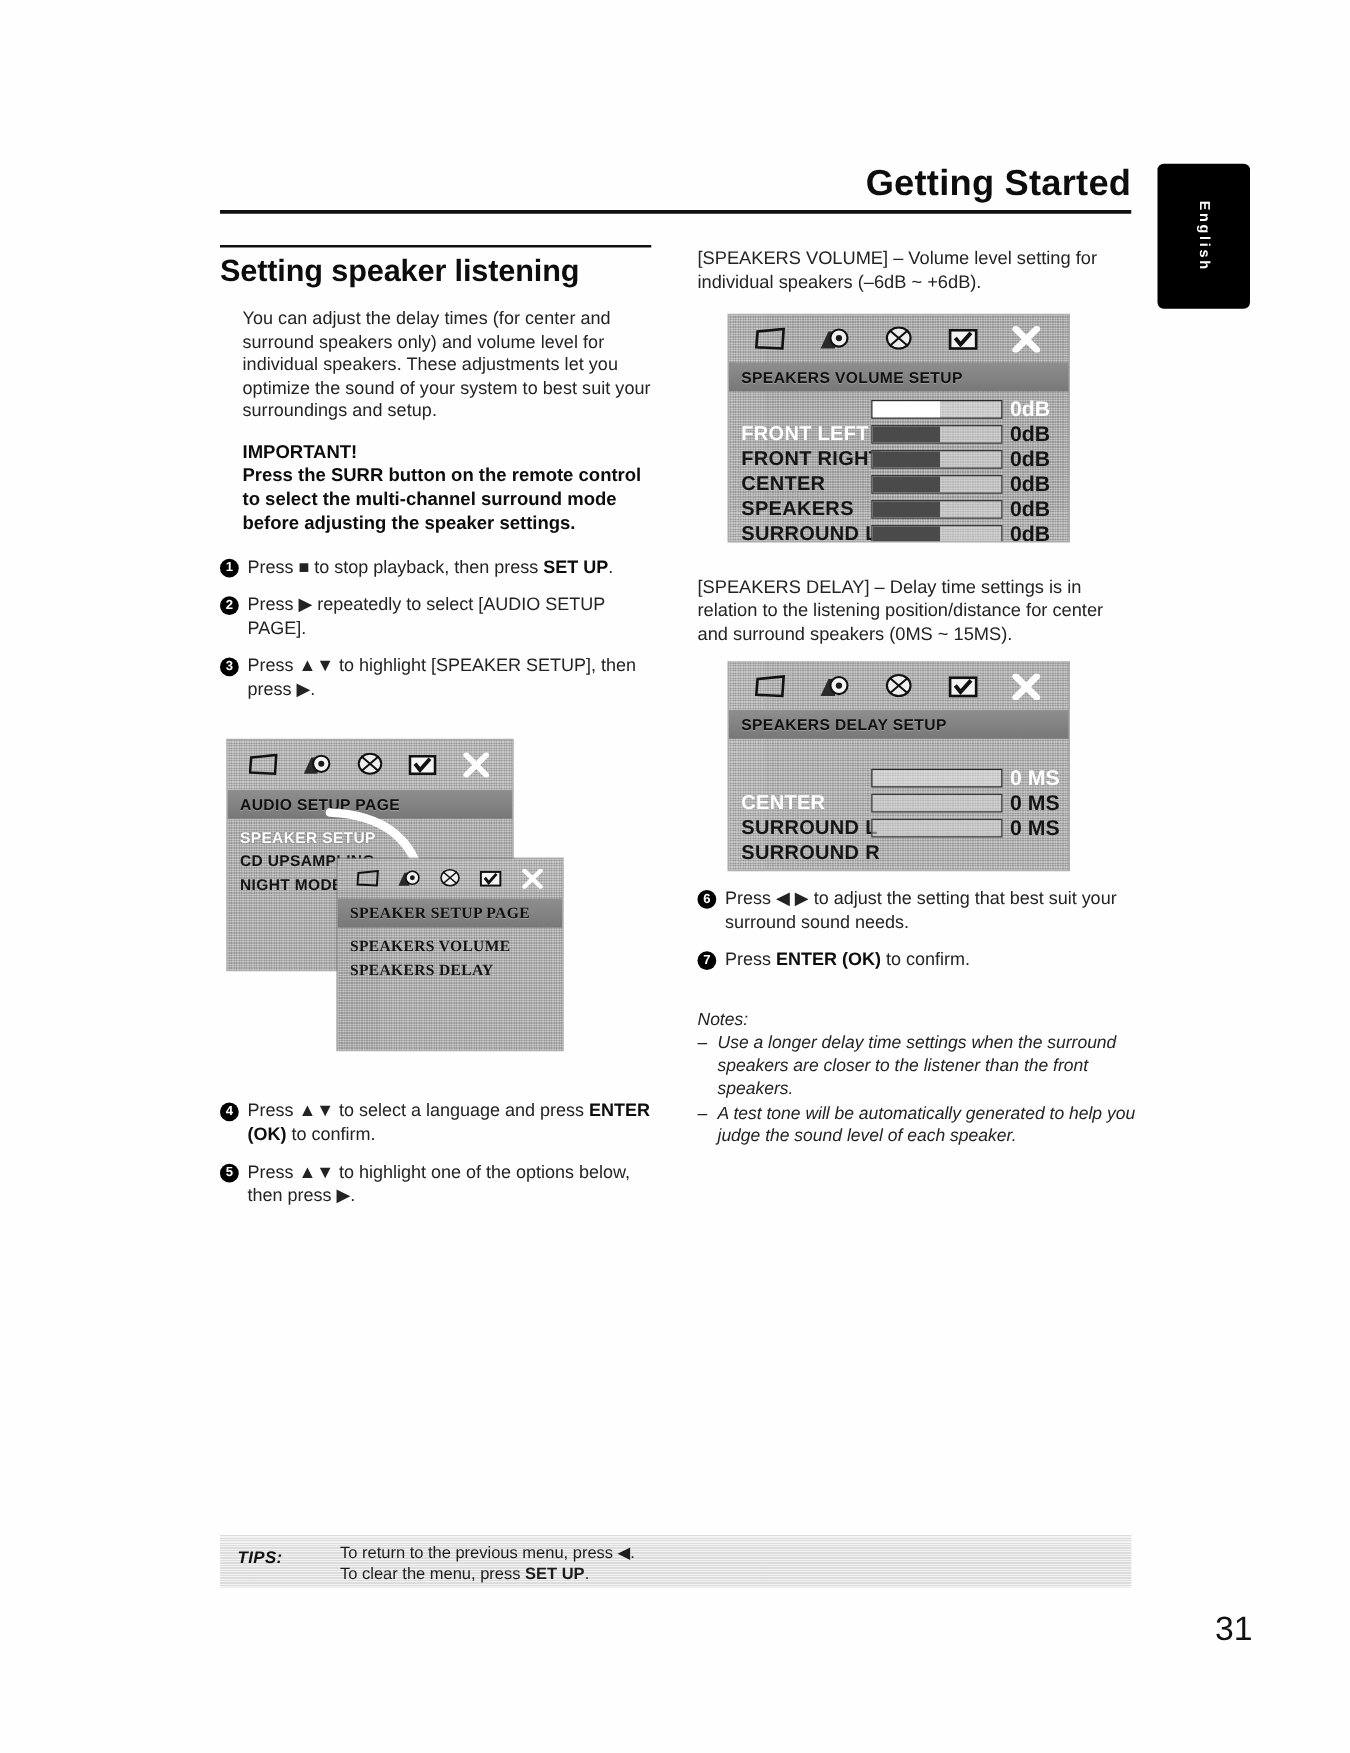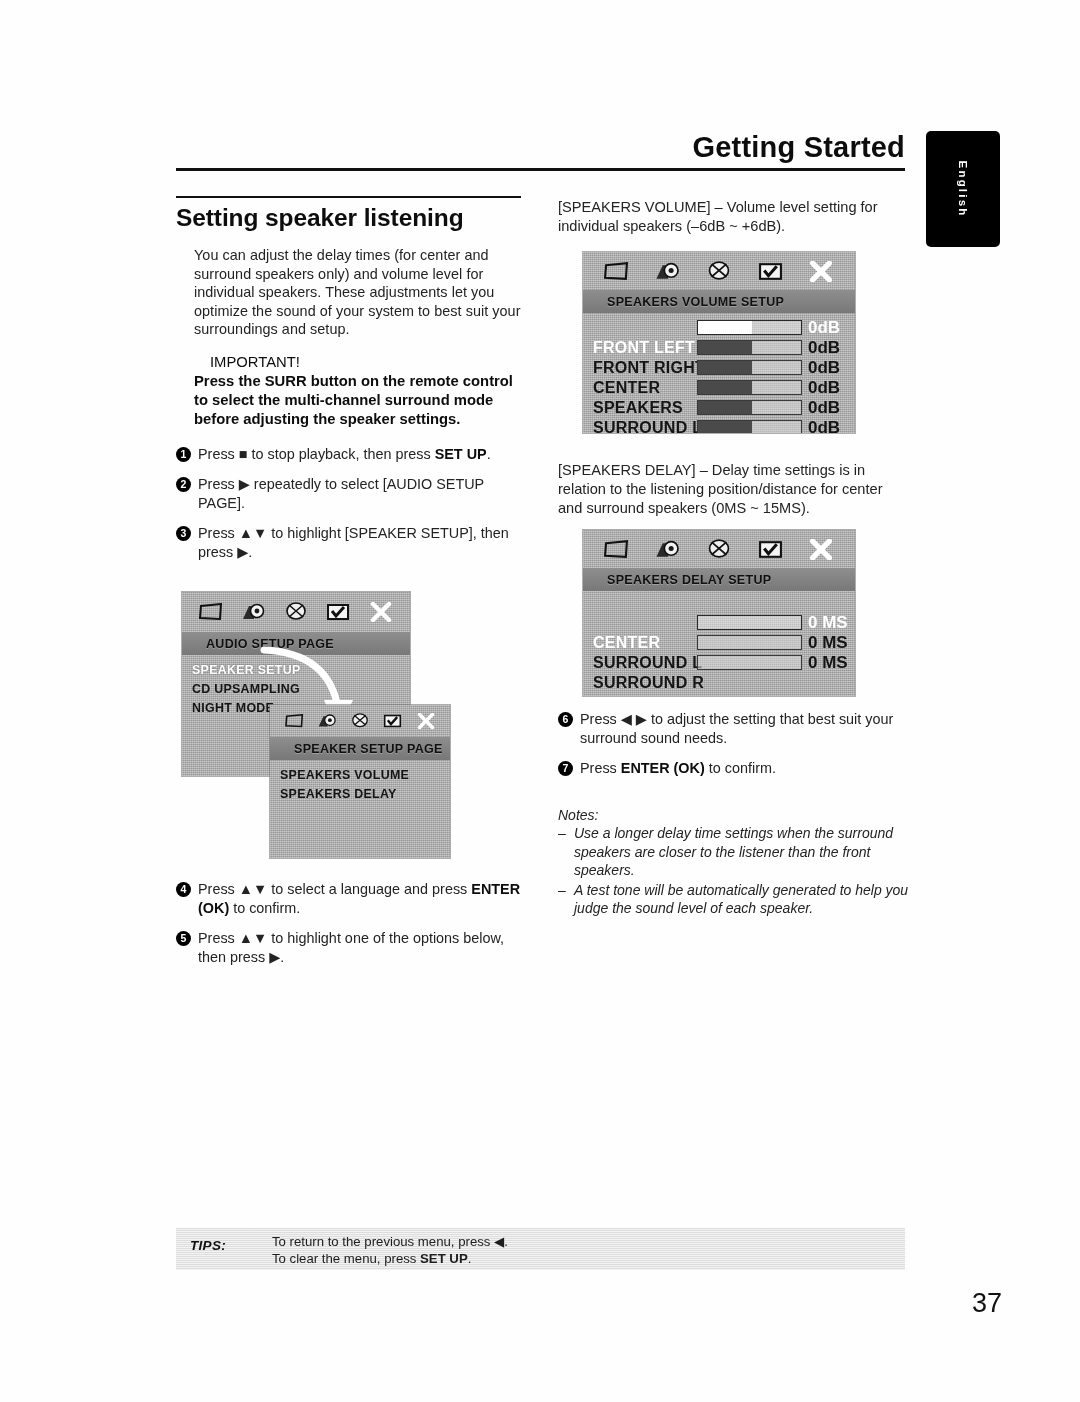--- a/index.html
+++ b/index.html
@@ -105,24 +105,23 @@
     line-height: 19px;
     color: #232323;
     margin: 0 0 10px 0;
   }
 
   .important-block {
     margin: 0 0 16px 18px;
   }
   .important-head {
     font-size: 14.8px;
-    font-weight: normal;
+    font-weight: bold;
     color: #0d0d0d;
     line-height: 19px;
-    margin-left: 16px;
   }
   .important-body {
     font-size: 14.8px;
     font-weight: bold;
     color: #0d0d0d;
     line-height: 19px;
   }
 
   
   .step {
@@ -192,21 +191,21 @@
     flex: 1;
     display: flex;
     align-items: center;
     justify-content: center;
     height: 100%;
   }
   .osd-titlebar {
     height: 23px;
     display: flex;
     align-items: center;
-    padding-left: 24px;
+    padding-left: 10px;
     background: linear-gradient(180deg, #8e8e8e, #787878);
     color: #101010;
     font-size: 12.5px;
     font-weight: bold;
     letter-spacing: .3px;
     text-shadow: 0 1px 0 rgba(255,255,255,.25);
   }
   .osd-list { padding: 6px 0 0 10px; }
   .osd-item {
     font-size: 12.4px;
@@ -371,21 +370,21 @@
         <div class="osd-item selected">SPEAKER SETUP</div>
         <div class="osd-item">CD UPSAMPLING</div>
         <div class="osd-item">NIGHT MODE</div>
       </div>
     <svg class="arrow-curve" width="120" height="110" viewBox="0 0 120 110" style="left:76px; top:44px;">
       <path d="M6 14 C 52 16, 74 38, 80 72" fill="none" stroke="#ffffff" stroke-width="7" stroke-linecap="round"></path>
       <path d="M80 96 L66 64 L95 64 Z" fill="#ffffff"></path>
     </svg>
   </div>
 
-  <div class="osd" style="left:270px; top:705px; width:180px; height:153px;">
+  <div class="osd" style="left:270px; top:687px; width:180px; height:153px;font-family:Liberation Serif, serif;">
     <div class="osd-iconbar" style="height:32px;">
       <span class="osd-icon">
         <svg width="19" height="14" viewBox="0 0 24 18">
             <path d="M2 3 L22 1 L21 16 L1 15 Z" fill="none" stroke="#111" stroke-width="2"></path>
           </svg>
       </span>
       <span class="osd-icon">
         <svg width="21" height="16" viewBox="0 0 26 20">
           <path d="M2 17 L8 4 L13 4 L13 17 Z" fill="#2a2a2a"></path>
           <circle cx="16" cy="9" r="6.5" fill="#f2f2f2" stroke="#111" stroke-width="1.6"></circle>
@@ -575,15 +574,15 @@
   <div class="tips">
     <span class="tips-label">TIPS:</span>
     <div class="tips-lines">
       <div>To return to the previous menu, press ◀.</div>
       <div>
         <span>To clear the menu, press </span><b>SET UP</b><span>.</span>
       </div>
     </div>
   </div>
 
-  <div class="page-number">37</div>
+  <div class="page-number">31</div>
 
 </div>
 
 </body></html>

